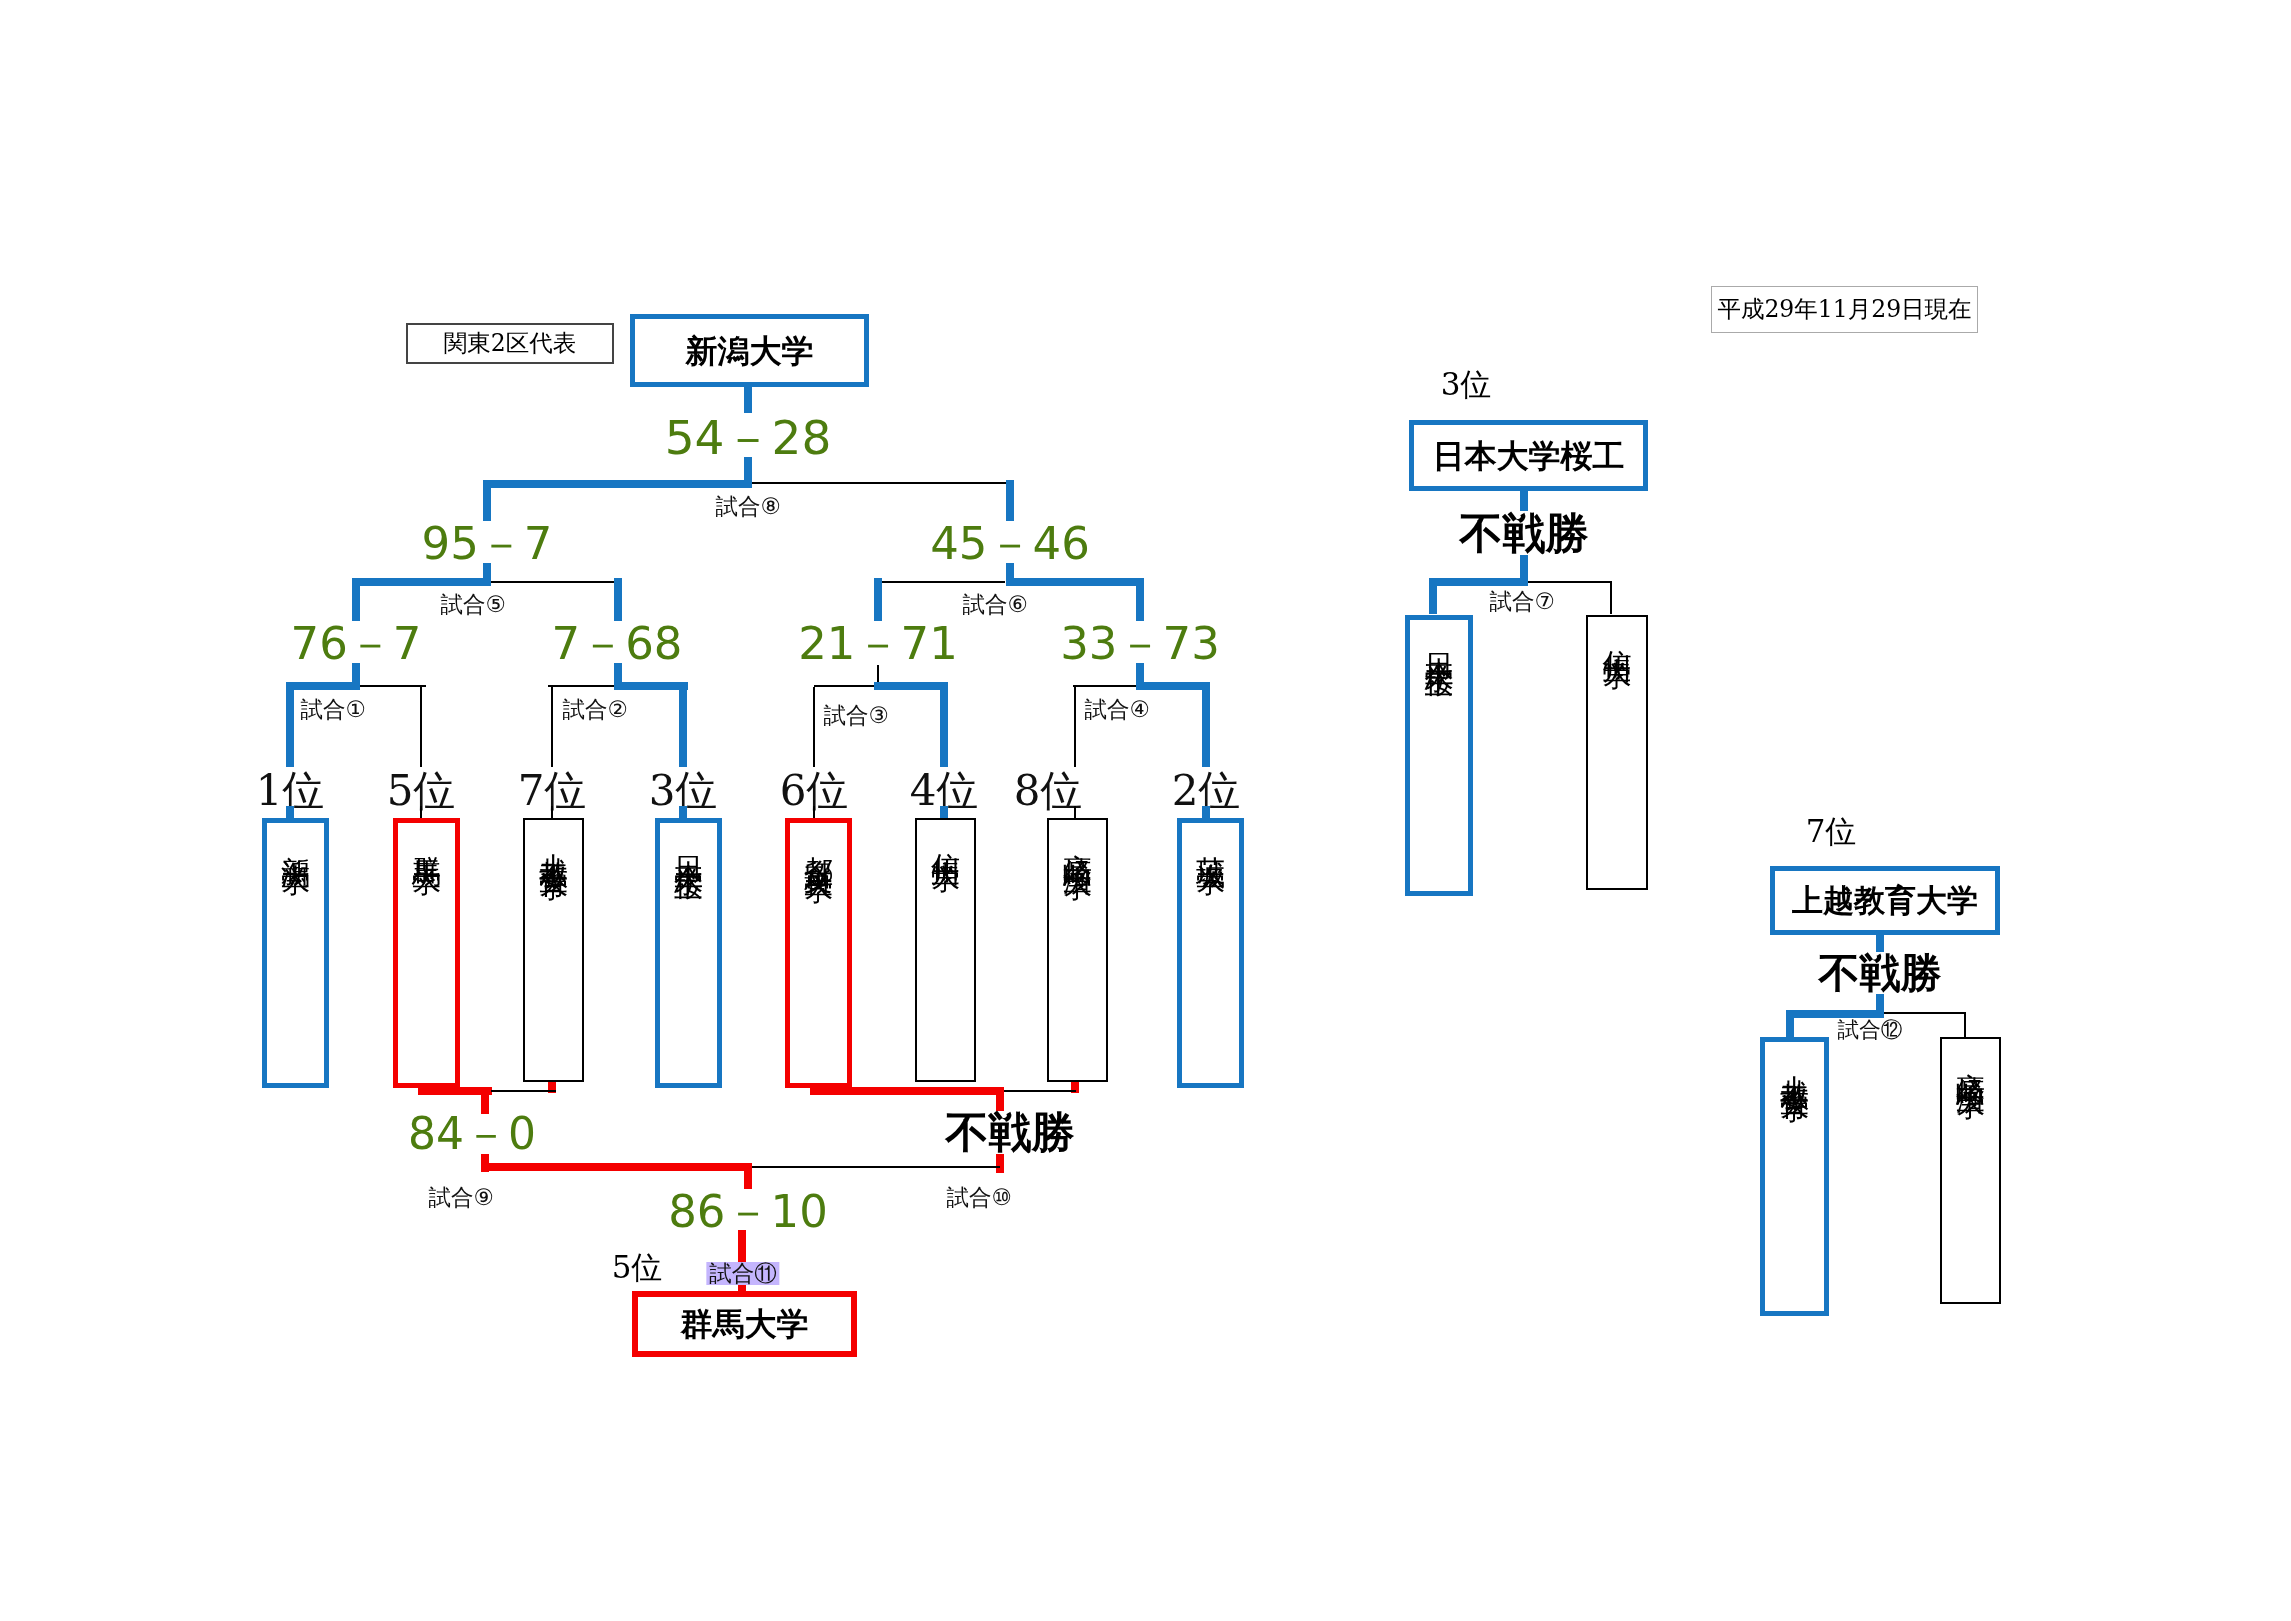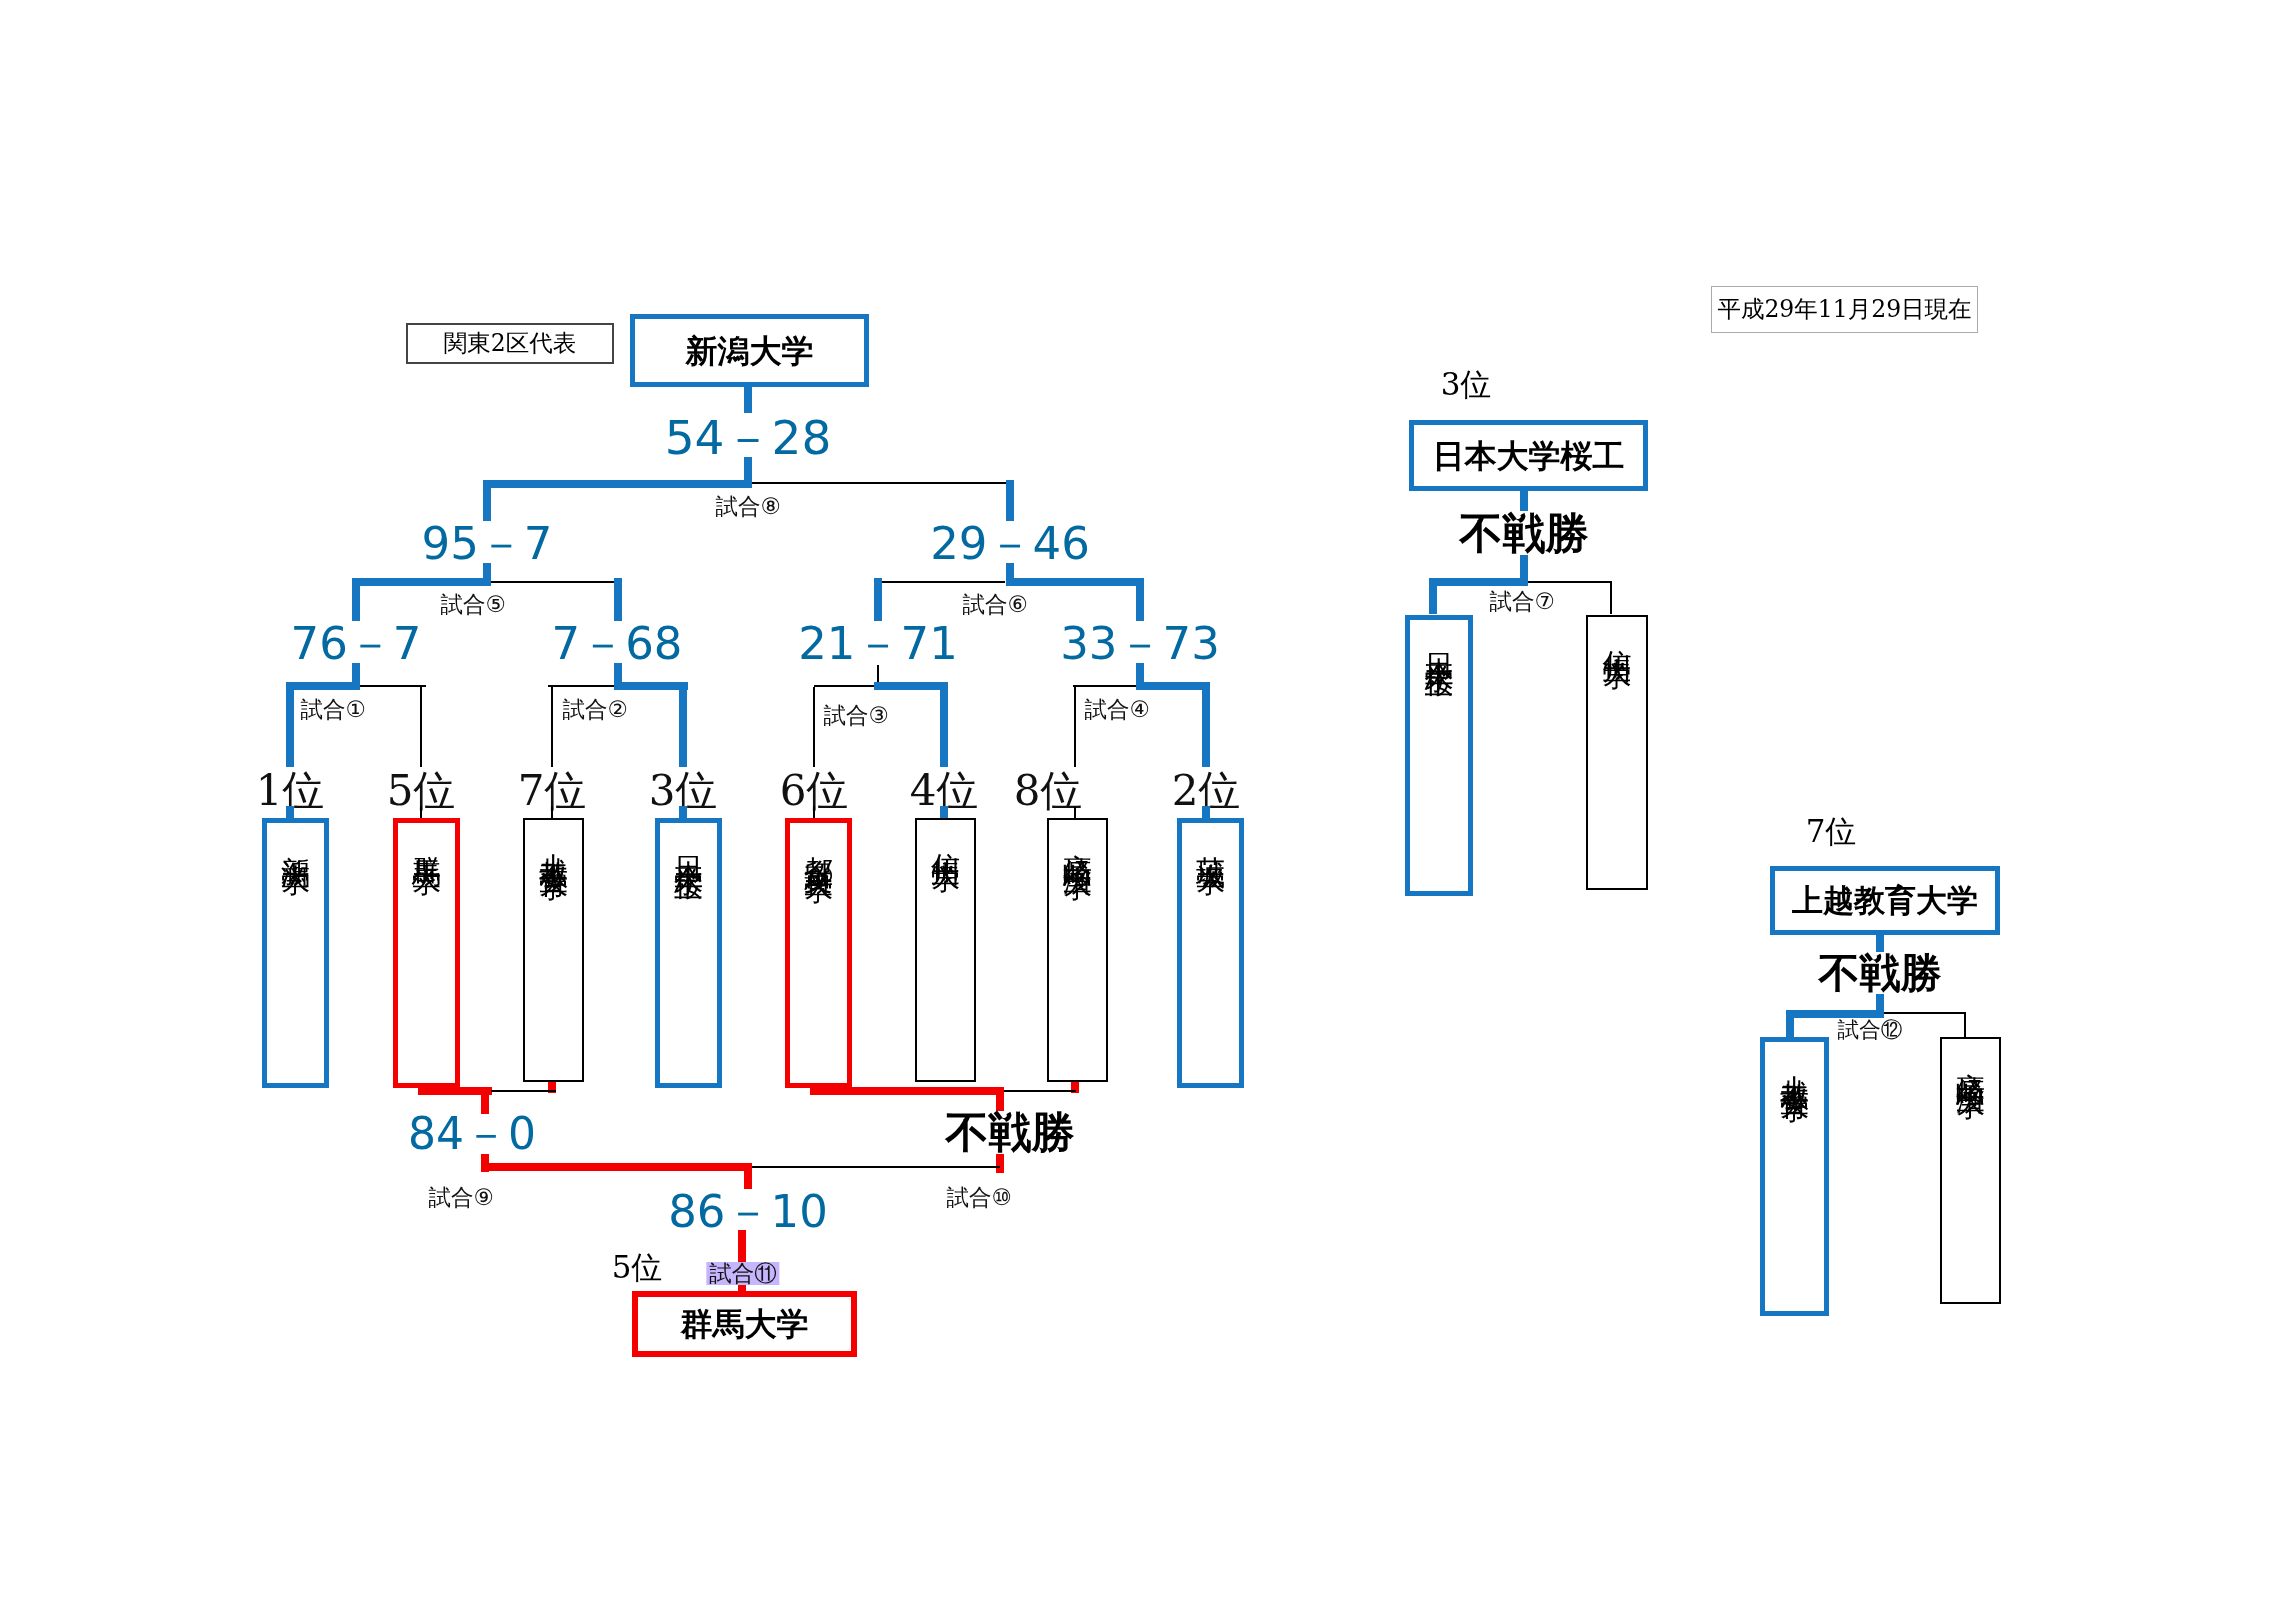--- a/index.html
+++ b/index.html
@@ -7,21 +7,21 @@
     --red:#F40000;
     --black:#000000;
   }
   html,body{margin:0;padding:0;background:#fff;}
   body{font-family:"DejaVu Sans",sans-serif;color:#000;}
   #stage{position:relative;width:2292px;height:1621px;background:#ffffff;overflow:hidden;}
   .line{position:absolute;}
   .line.blue{background:var(--blue);}
   .line.red{background:var(--red);}
   .line.black{background:var(--black);}
-  .score{position:absolute;transform:translateX(-50%);font-size:45px;line-height:1;white-space:nowrap;color:#0369a1;}
+  .score{position:absolute;transform:translateX(-50%);font-size:45px;line-height:1;white-space:nowrap;color:#4d7c0f;}
   .score.big{font-size:47px;}
   .mlabel{position:absolute;transform:translateX(-50%);font-size:22.5px;line-height:1;white-space:nowrap;color:#111;}
   .mlabel.bg{background:#c4b5fd;padding:0 2.9px;z-index:6;}
   .rank{position:absolute;transform:translateX(-50%);font-size:42px;line-height:1;white-space:nowrap;color:#111;font-family:"DejaVu Serif",serif;}
   .place{position:absolute;transform:translateX(-50%);font-size:31px;line-height:1;white-space:nowrap;font-family:"DejaVu Serif",serif;}
   .walkover{position:absolute;transform:translateX(-50%);font-size:43px;line-height:1;white-space:nowrap;font-weight:bold;background:#fff;z-index:5;padding:0 3.9px;}
   .vbox{position:absolute;background:#fff;display:flex;justify-content:center;align-items:flex-start;padding-top:9.8px;z-index:3;}
   .vbox .vtext{writing-mode:vertical-rl;text-orientation:upright;font-size:29px;line-height:1.35;letter-spacing:3.9px;font-family:"DejaVu Serif",serif;}
   .b-blue{border:5.9px solid var(--blue);}
   .b-red{border:5.9px solid var(--red);}
@@ -57,21 +57,21 @@
   <div class="mlabel" style="left:748px;top:495px;">試合⑧</div>
 
   <div class="score" style="left:487px;top:521px;">95－7</div>
   <div class="line blue" style="left:483px;top:563px;width:7.8px;height:19.6px;"></div>
   <div class="line blue" style="left:352px;top:578px;width:139px;height:7.8px;"></div>
   <div class="line black" style="left:491px;top:581px;width:130px;height:2px;"></div>
   <div class="line blue" style="left:352px;top:578px;width:7.8px;height:43px;"></div>
   <div class="line blue" style="left:614px;top:578px;width:7.8px;height:43px;"></div>
   <div class="mlabel" style="left:473px;top:593px;">試合⑤</div>
 
-  <div class="score" style="left:1010px;top:521px;">29－46</div>
+  <div class="score" style="left:1010px;top:521px;">45－46</div>
   <div class="line blue" style="left:1006px;top:563px;width:7.8px;height:19.6px;"></div>
   <div class="line black" style="left:874px;top:581px;width:131px;height:2px;"></div>
   <div class="line blue" style="left:1006px;top:578px;width:138px;height:7.8px;"></div>
   <div class="line blue" style="left:874px;top:578px;width:7.8px;height:43px;"></div>
   <div class="line blue" style="left:1136px;top:578px;width:7.8px;height:43px;"></div>
   <div class="mlabel" style="left:995px;top:593px;">試合⑥</div>
 
   <div class="score" style="left:356px;top:621px;">76－7</div>
   <div class="line blue" style="left:352px;top:663px;width:7.8px;height:19.6px;"></div>
   <div class="line blue" style="left:286px;top:682px;width:74px;height:7.8px;"></div>

